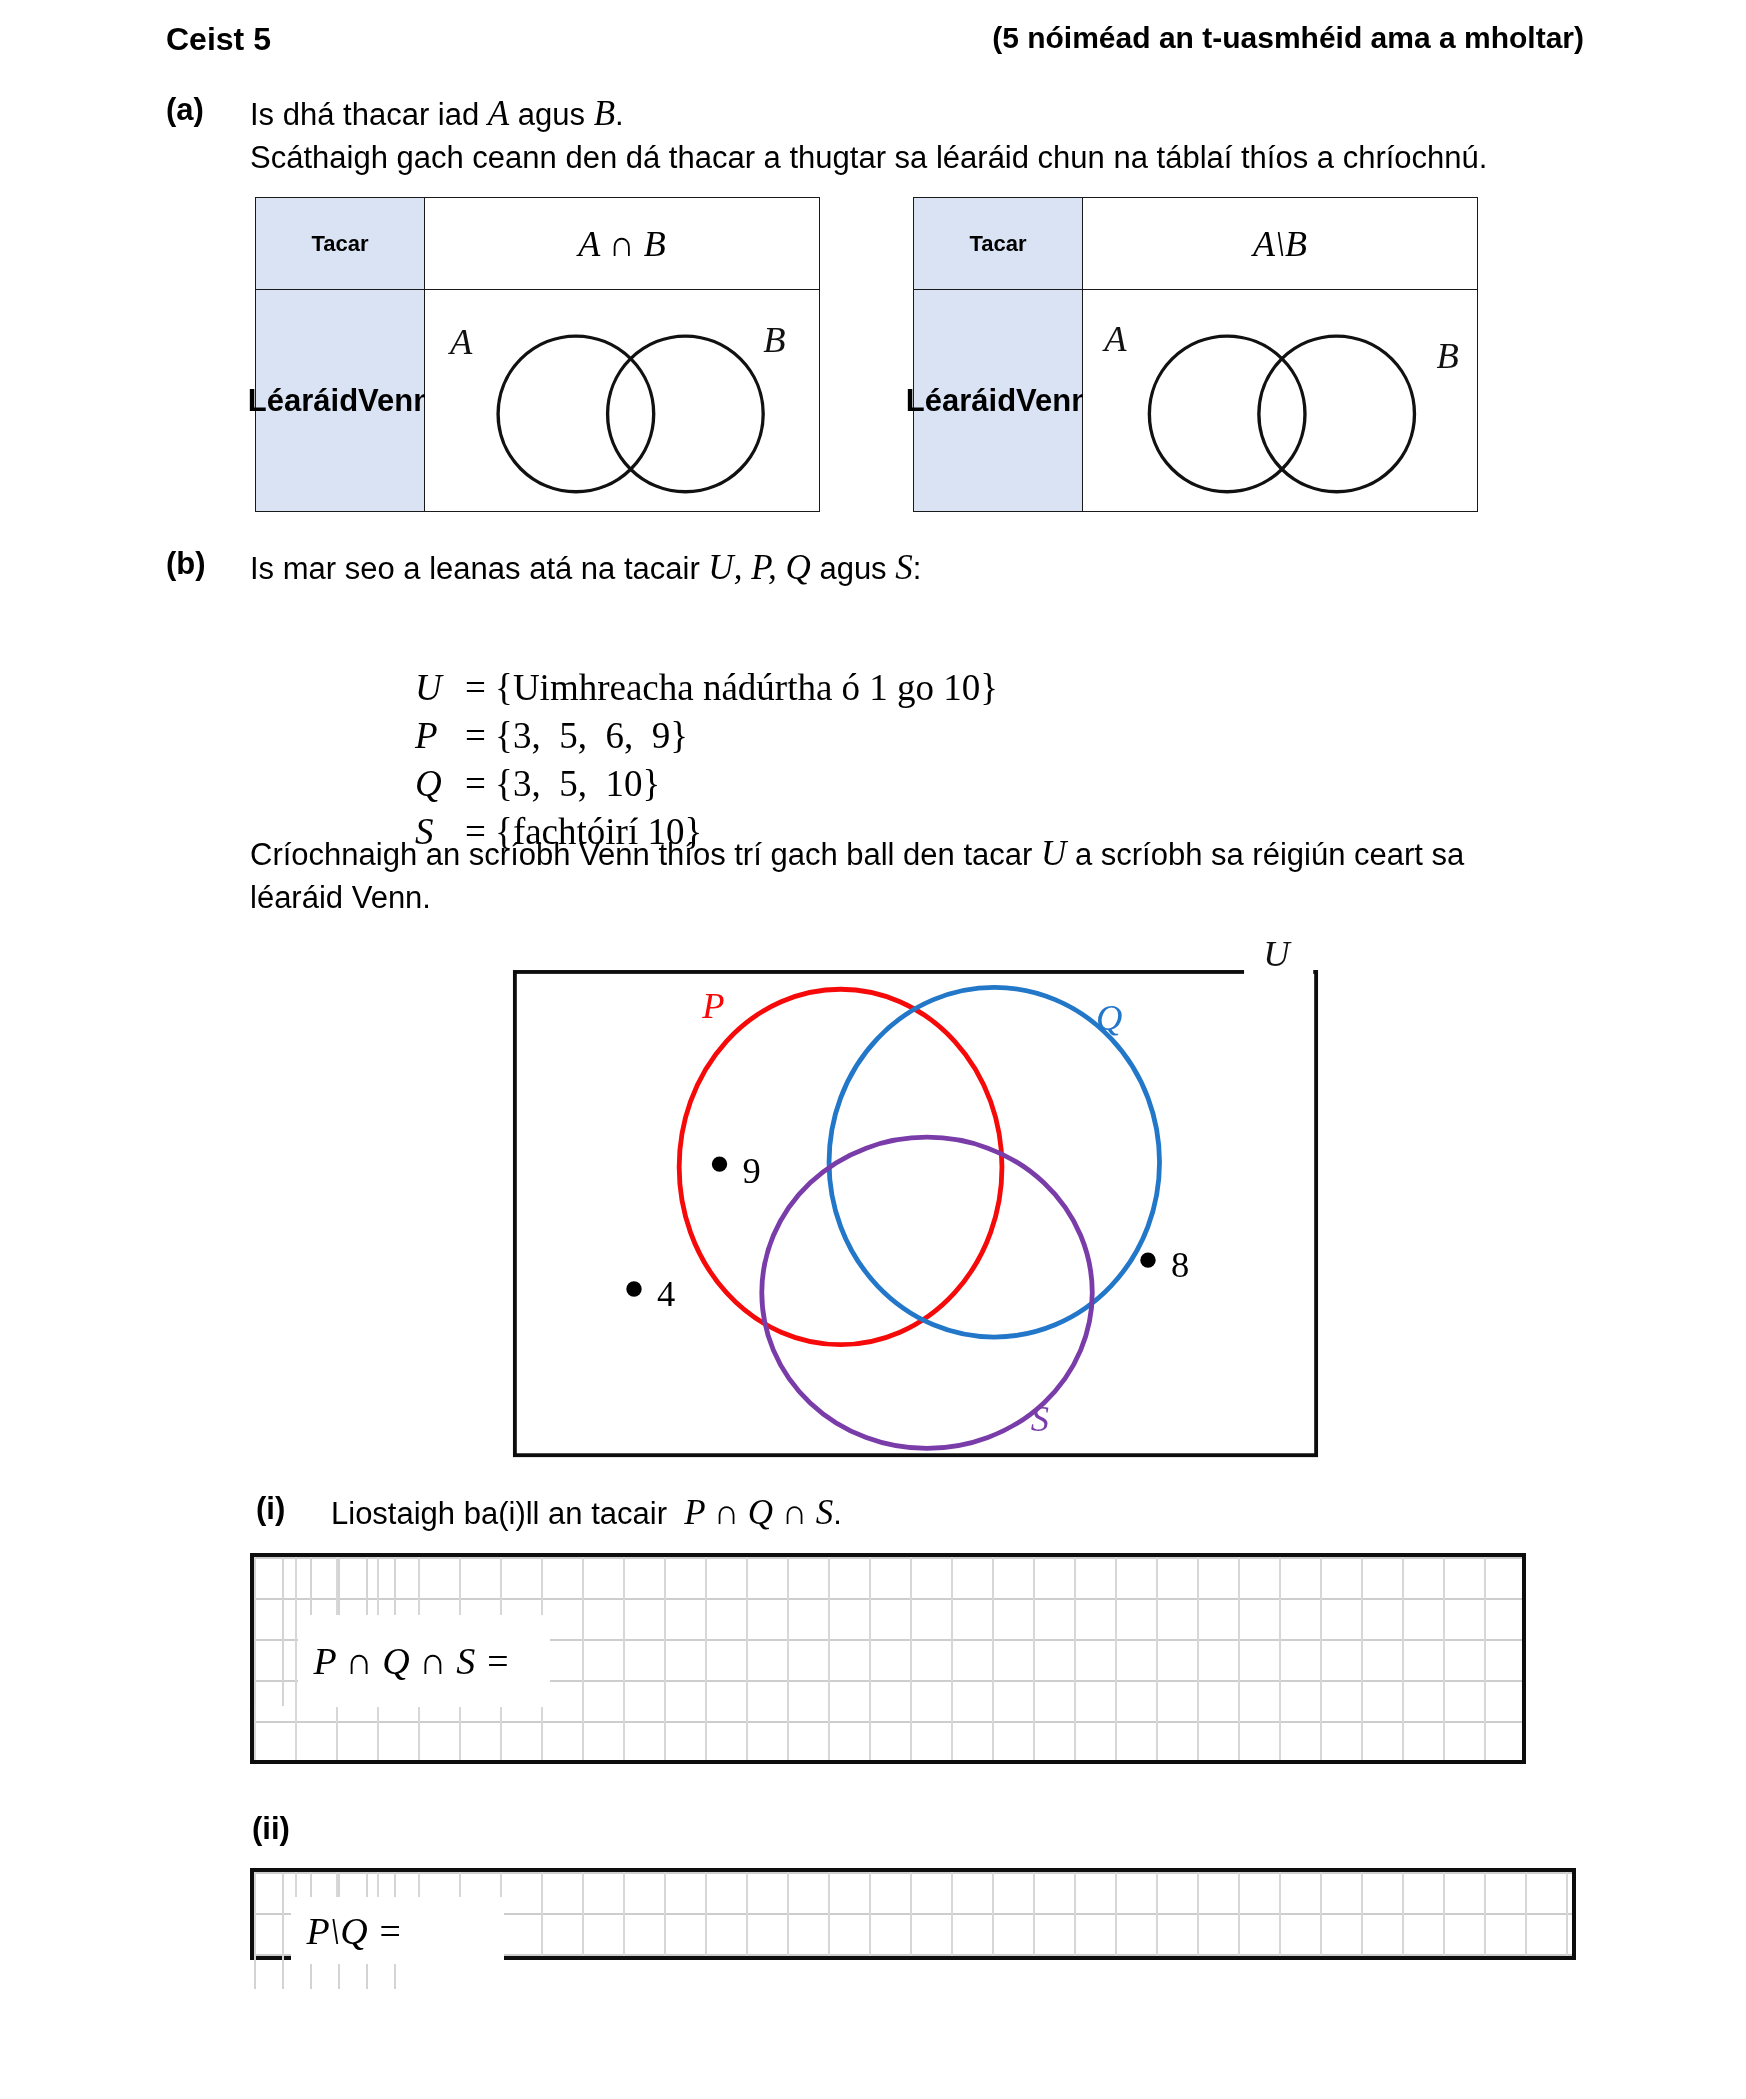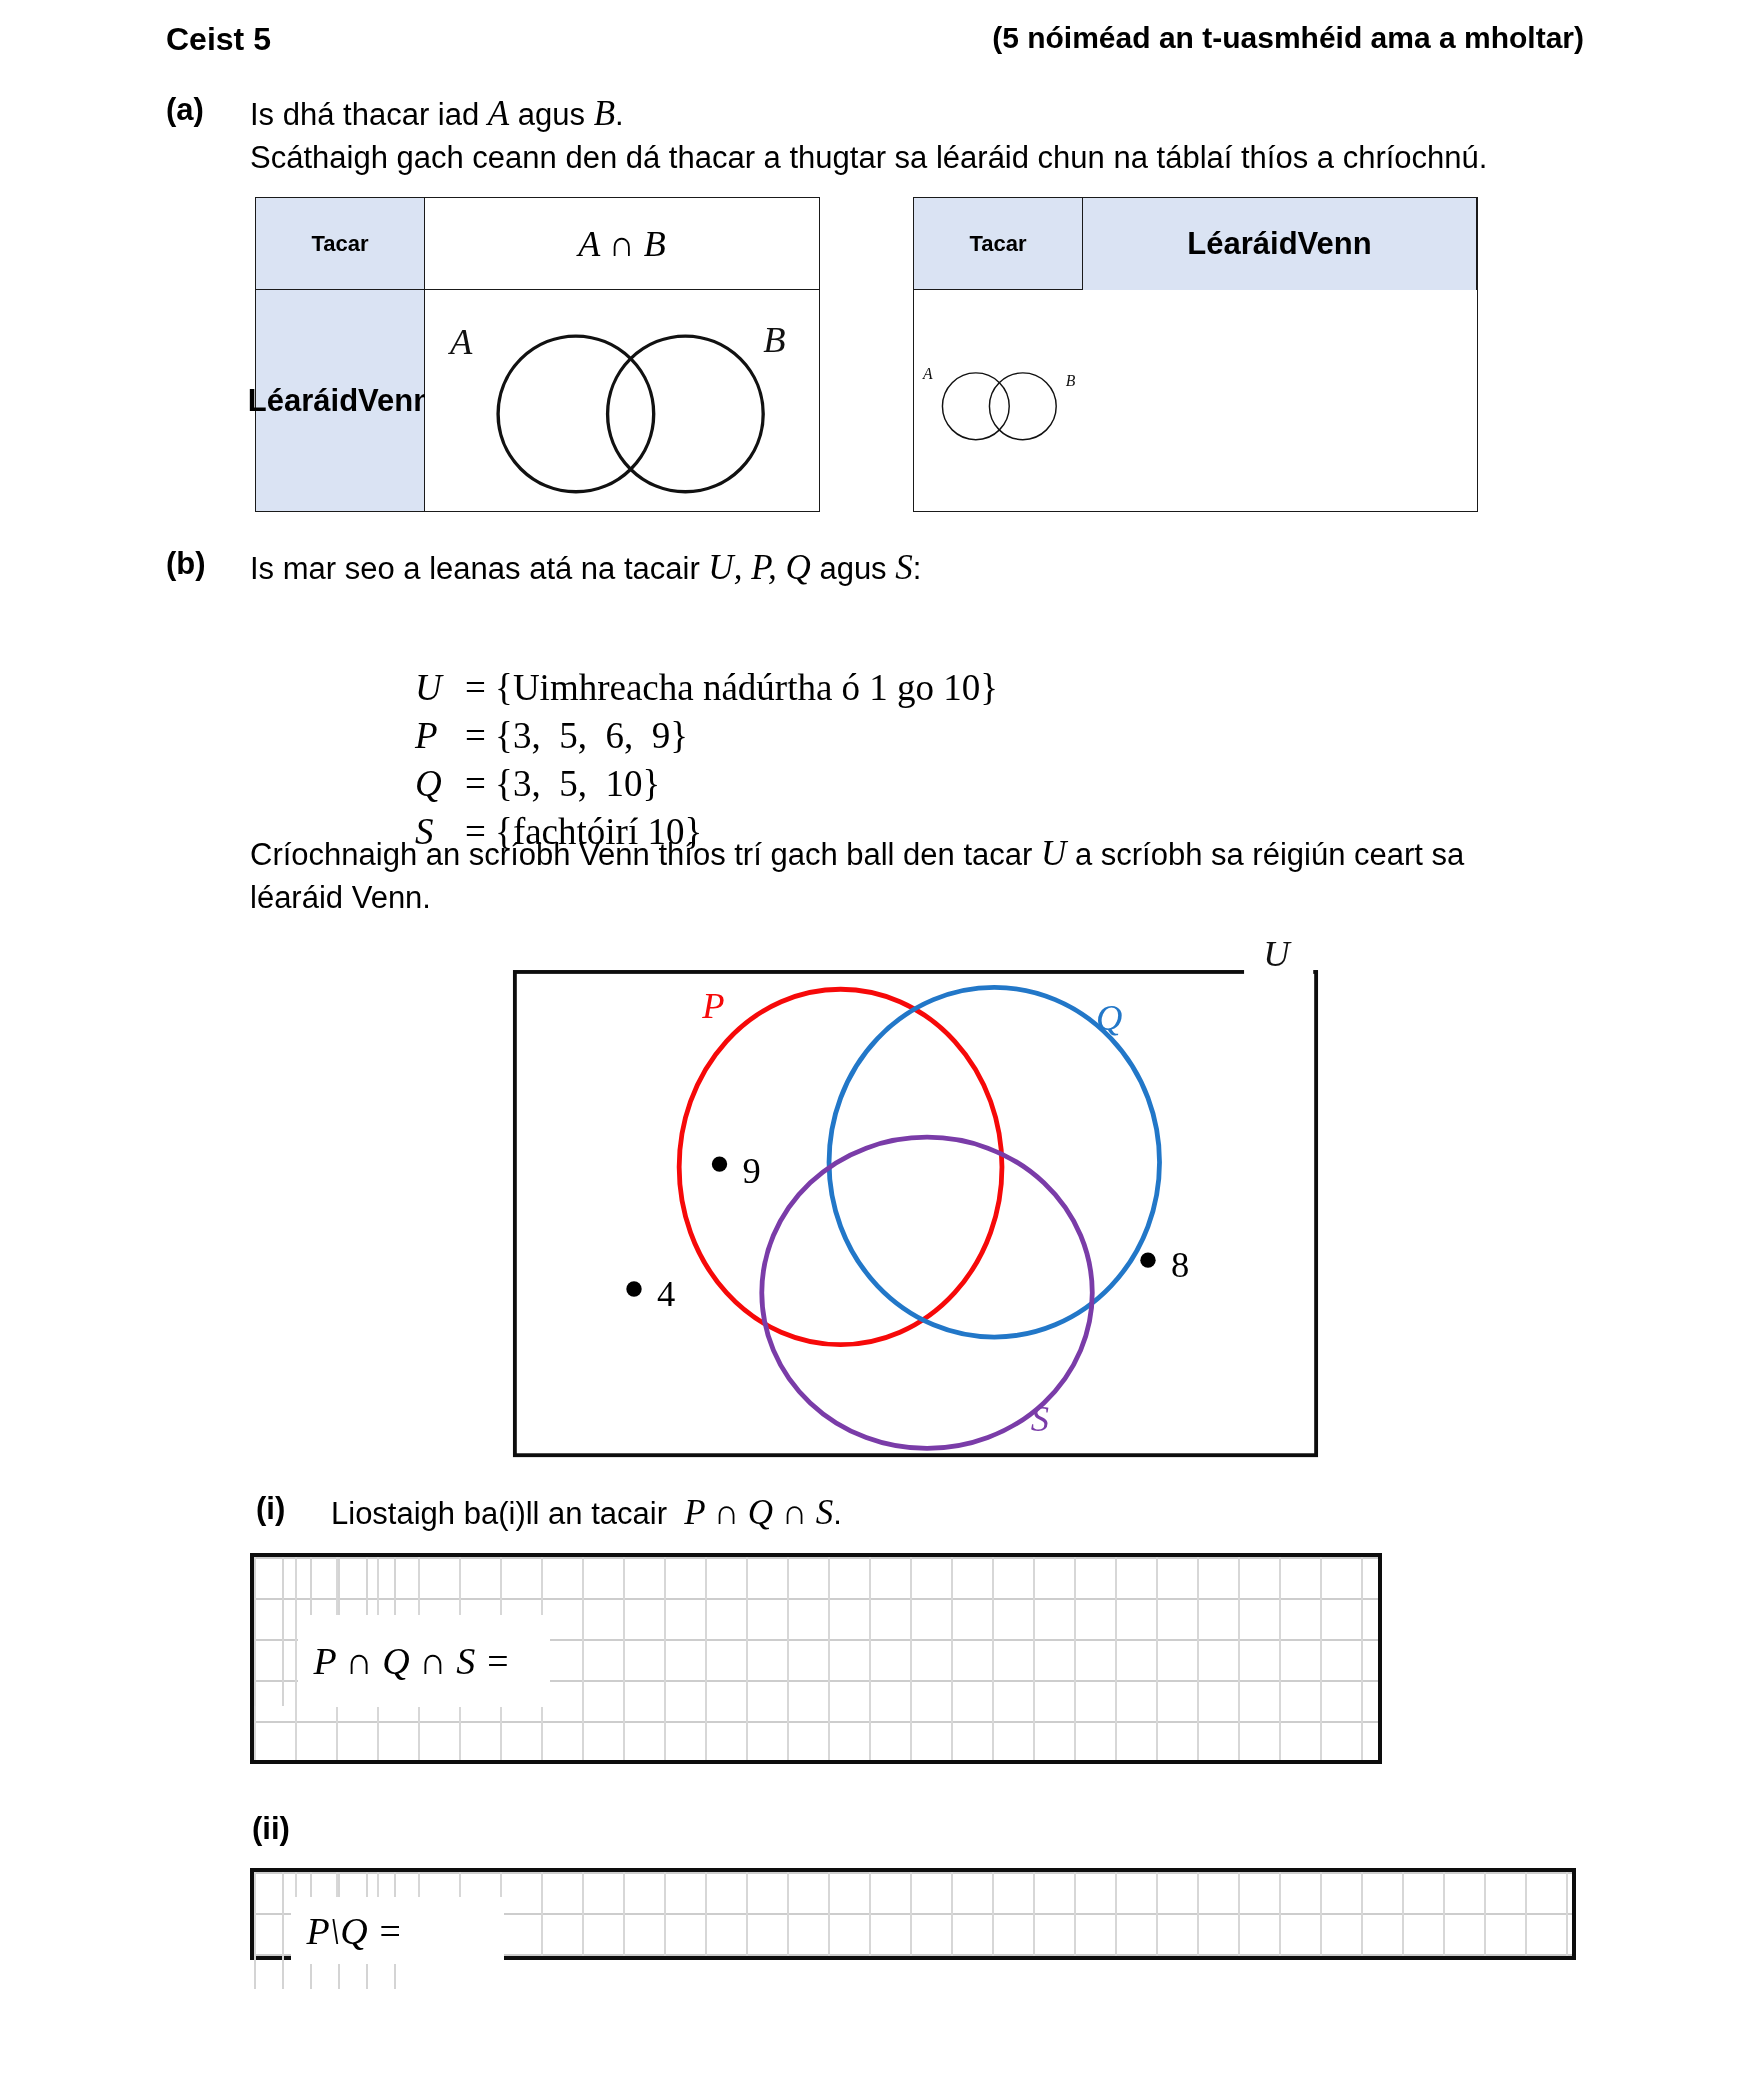--- a/index.html
+++ b/index.html
@@ -97,20 +97,21 @@
         <circle cx="157" cy="128" r="81" fill="none" stroke="#111111" stroke-width="3.5"></circle>
         <circle cx="271" cy="128" r="81" fill="none" stroke="#111111" stroke-width="3.5"></circle>
         <text x="26" y="66" class="vlabel" fill="#111111">A</text>
         <text x="352" y="64" class="vlabel" fill="#111111">B</text>
       </svg>
     </div>
   </div>
 
   <div class="settable" style="left:913px;top:197px">
     <div class="cell corner blue">Tacar</div>
+    <div class="cell expr">A\B</div>
     <div class="cell side blue">
       <div>Léaráid</div>
       <div>Venn</div>
     </div>
     <div class="cell venncell">
       <svg width="394" height="219" viewBox="0 0 410 228">
         <circle cx="150" cy="128" r="81" fill="none" stroke="#111111" stroke-width="3.5"></circle>
         <circle cx="264" cy="128" r="81" fill="none" stroke="#111111" stroke-width="3.5"></circle>
         <text x="22" y="62" class="vlabel" fill="#111111">A</text>
         <text x="368" y="80" class="vlabel" fill="#111111">B</text>
@@ -154,21 +155,21 @@
     <text x="240" y="272" class="ptlabel" fill="#000000">9</text>
     <circle cx="127" cy="382" r="8" fill="#000000"></circle>
     <text x="151" y="400" class="ptlabel" fill="#000000">4</text>
     <circle cx="662" cy="352" r="8" fill="#000000"></circle>
     <text x="686" y="370" class="ptlabel" fill="#000000">8</text>
   </svg>
 
   <div class="abs plabel" style="left:256px;top:1491px">(i)</div>
   <div class="abs bodytext" style="left:331px;top:1491px"><span class="seg">Liostaigh ba(i)ll an tacair  </span><span class="math math-lg">P ∩ Q ∩ S</span><span class="seg">.</span></div>
 
-  <div class="ansbox" style="left:250px;top:1553px;width:1132px;height:211px">
+  <div class="ansbox" style="left:250px;top:1553px;width:1276px;height:211px">
     <div class="fine-ticks" style="height:149px"></div>
     <div class="patch" style="left:44px;top:58px;width:252px;height:92px">
       <span class="math ans-label">P ∩ Q ∩ S =</span>
     </div>
   </div>
 
   <div class="abs plabel" style="left:252px;top:1811px">(ii)</div>
 
   <div class="ansbox" style="left:250px;top:1868px;width:1326px;height:92px">
     <div class="fine-ticks" style="height:117px"></div>

